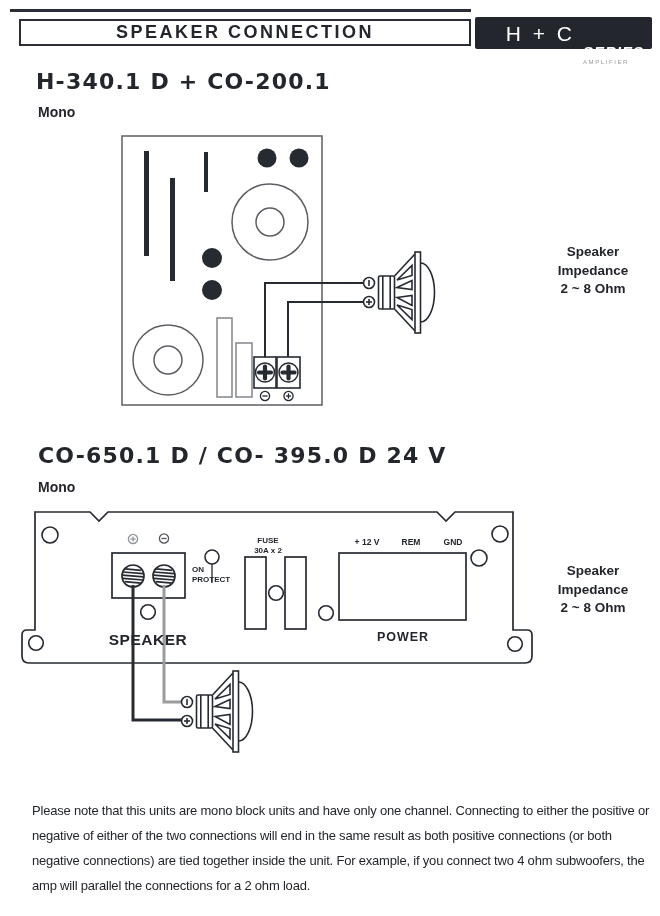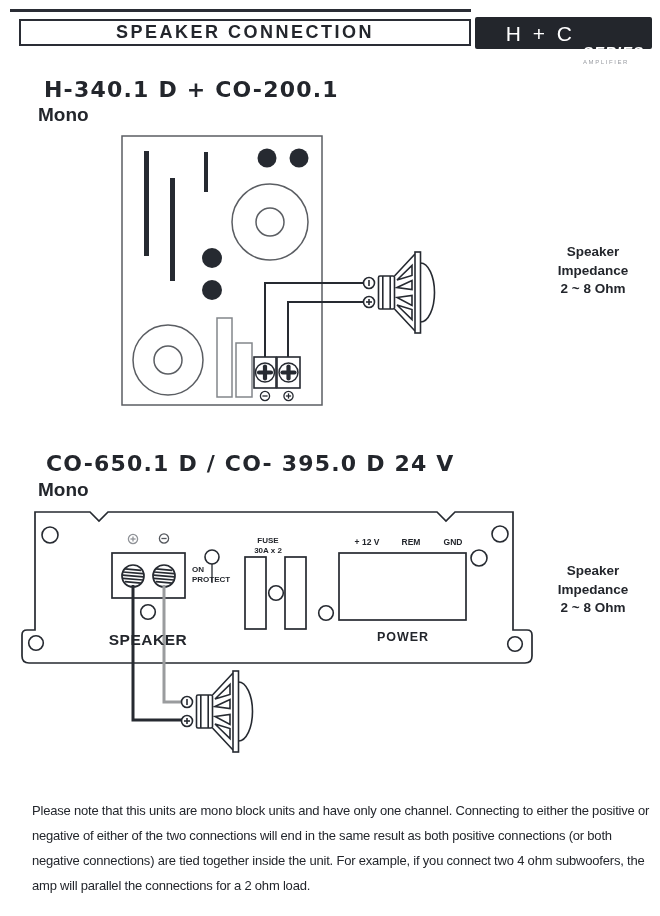--- a/index.html
+++ b/index.html
@@ -9,25 +9,25 @@
   .title-box{position:absolute;left:19px;top:19px;width:452px;height:27px;box-sizing:border-box;
              border:2px solid #2a2d35;display:flex;align-items:center;justify-content:center;}
   .title-box span{font-size:18px;font-weight:700;letter-spacing:2.5px;color:#23262c;}
   .logo-box{position:absolute;left:475px;top:17px;width:177px;height:32px;background:#23262c;
             border-radius:2px;display:flex;align-items:center;justify-content:flex-end;
             padding:0 8px 0 10px;box-sizing:border-box;color:#fff;}
   .logo-main{font-size:21px;font-weight:400;letter-spacing:3px;line-height:1;}
   .logo-right{display:flex;flex-direction:column;align-items:flex-start;margin-left:8px;}
   .logo-series{font-style:italic;font-weight:700;font-size:15px;line-height:14px;letter-spacing:1px;margin-top:44px;}
   .logo-sub{font-style:normal;font-size:6px;letter-spacing:1.6px;color:#9a9da3;line-height:6px;}
-  .model{position:absolute;margin:8px;font-size:22px;font-weight:700;letter-spacing:1.2px;
+  .model{position:absolute;margin:0;font-size:22px;font-weight:700;letter-spacing:1.2px;
          color:#23262c;font-family:"DejaVu Sans","Liberation Sans",sans-serif;white-space:nowrap;}
   .model-1{left:36px;top:69px;}
   .model-2{left:38px;top:443px;}
-  .mono{position:absolute;font-size:19px;font-weight:700;color:#23262c;}
+  .mono{position:absolute;font-size:14px;font-weight:700;color:#23262c;}
   .mono-1{left:38px;top:104px;}
   .mono-2{left:38px;top:479px;}
   .diagram{position:absolute;}
   .d1{left:0;top:130px;}
   .d2{left:0;top:498px;}
   .imp{position:absolute;width:108px;text-align:center;font-size:13.5px;font-weight:700;
        line-height:18.5px;color:#23262c;}
   .imp-1{left:539px;top:243px;}
   .imp-2{left:539px;top:562px;}
   .note{position:absolute;left:20px;top:786px;width:628px;margin:12px;font-size:13px;

